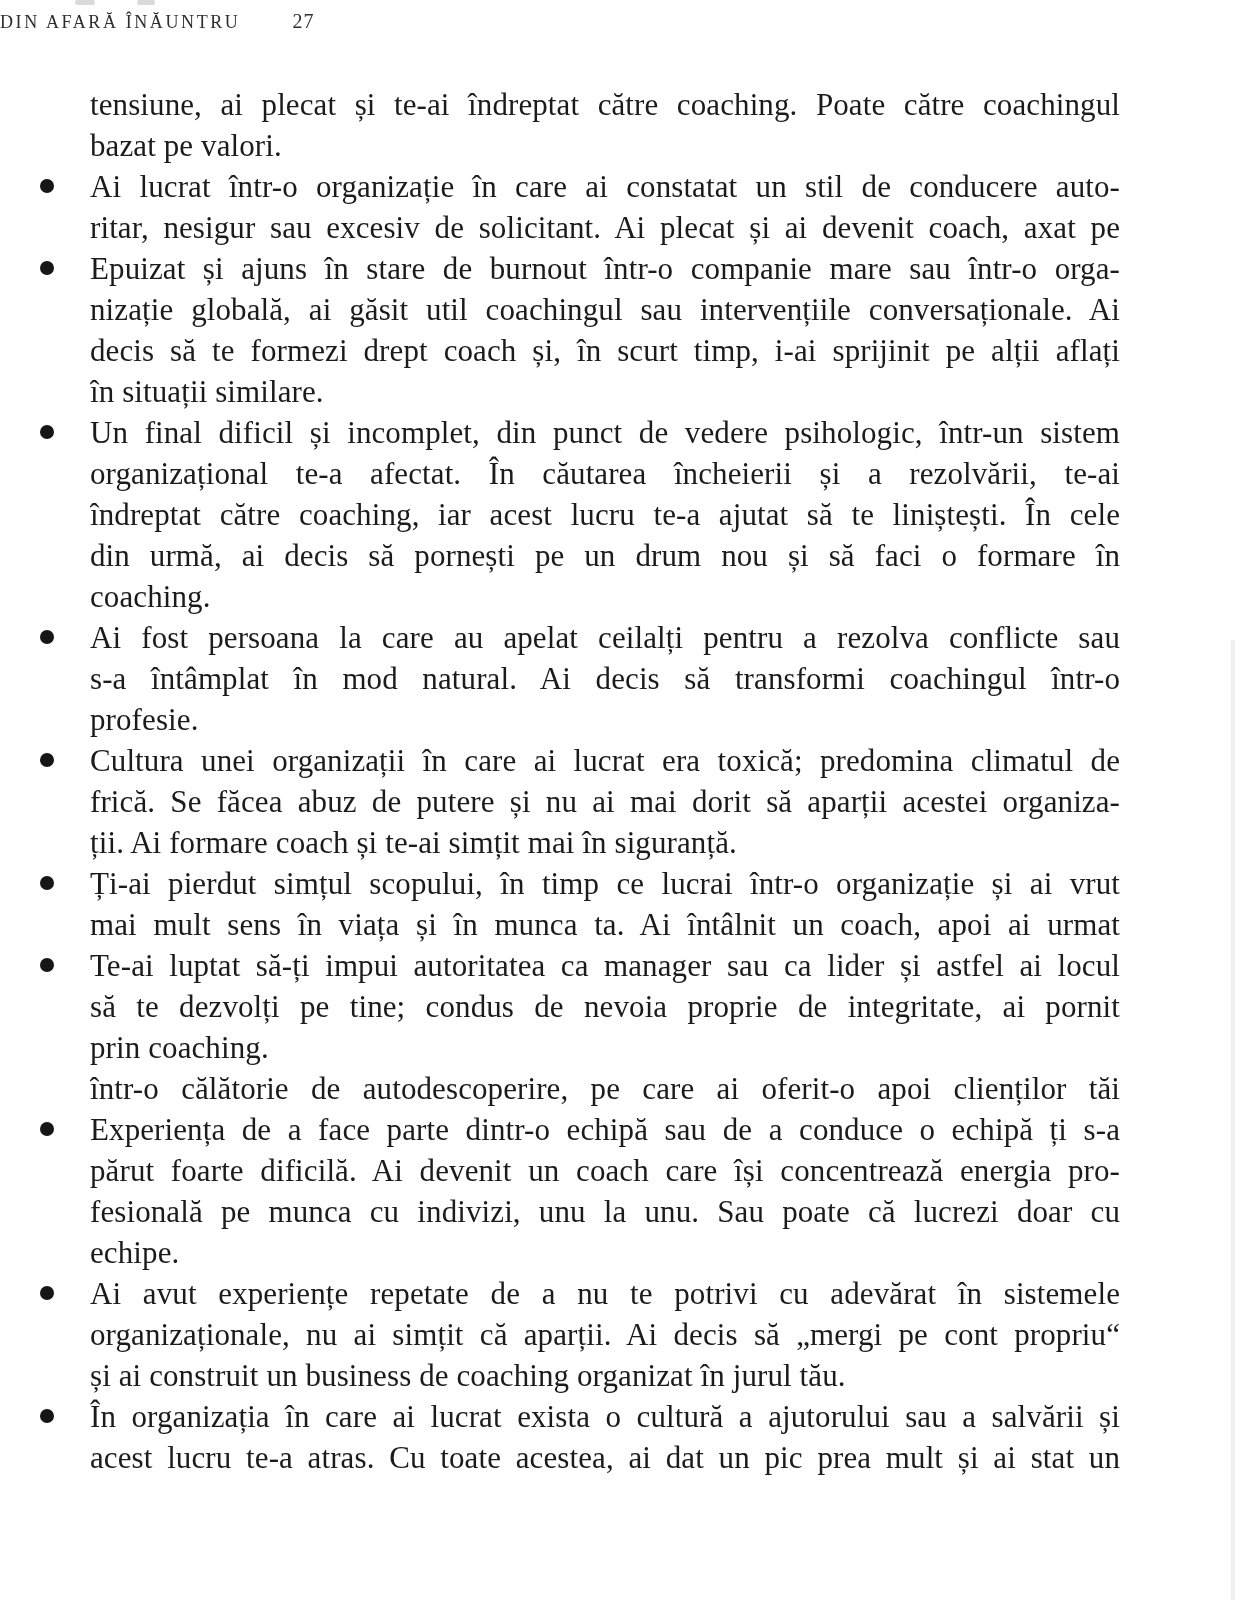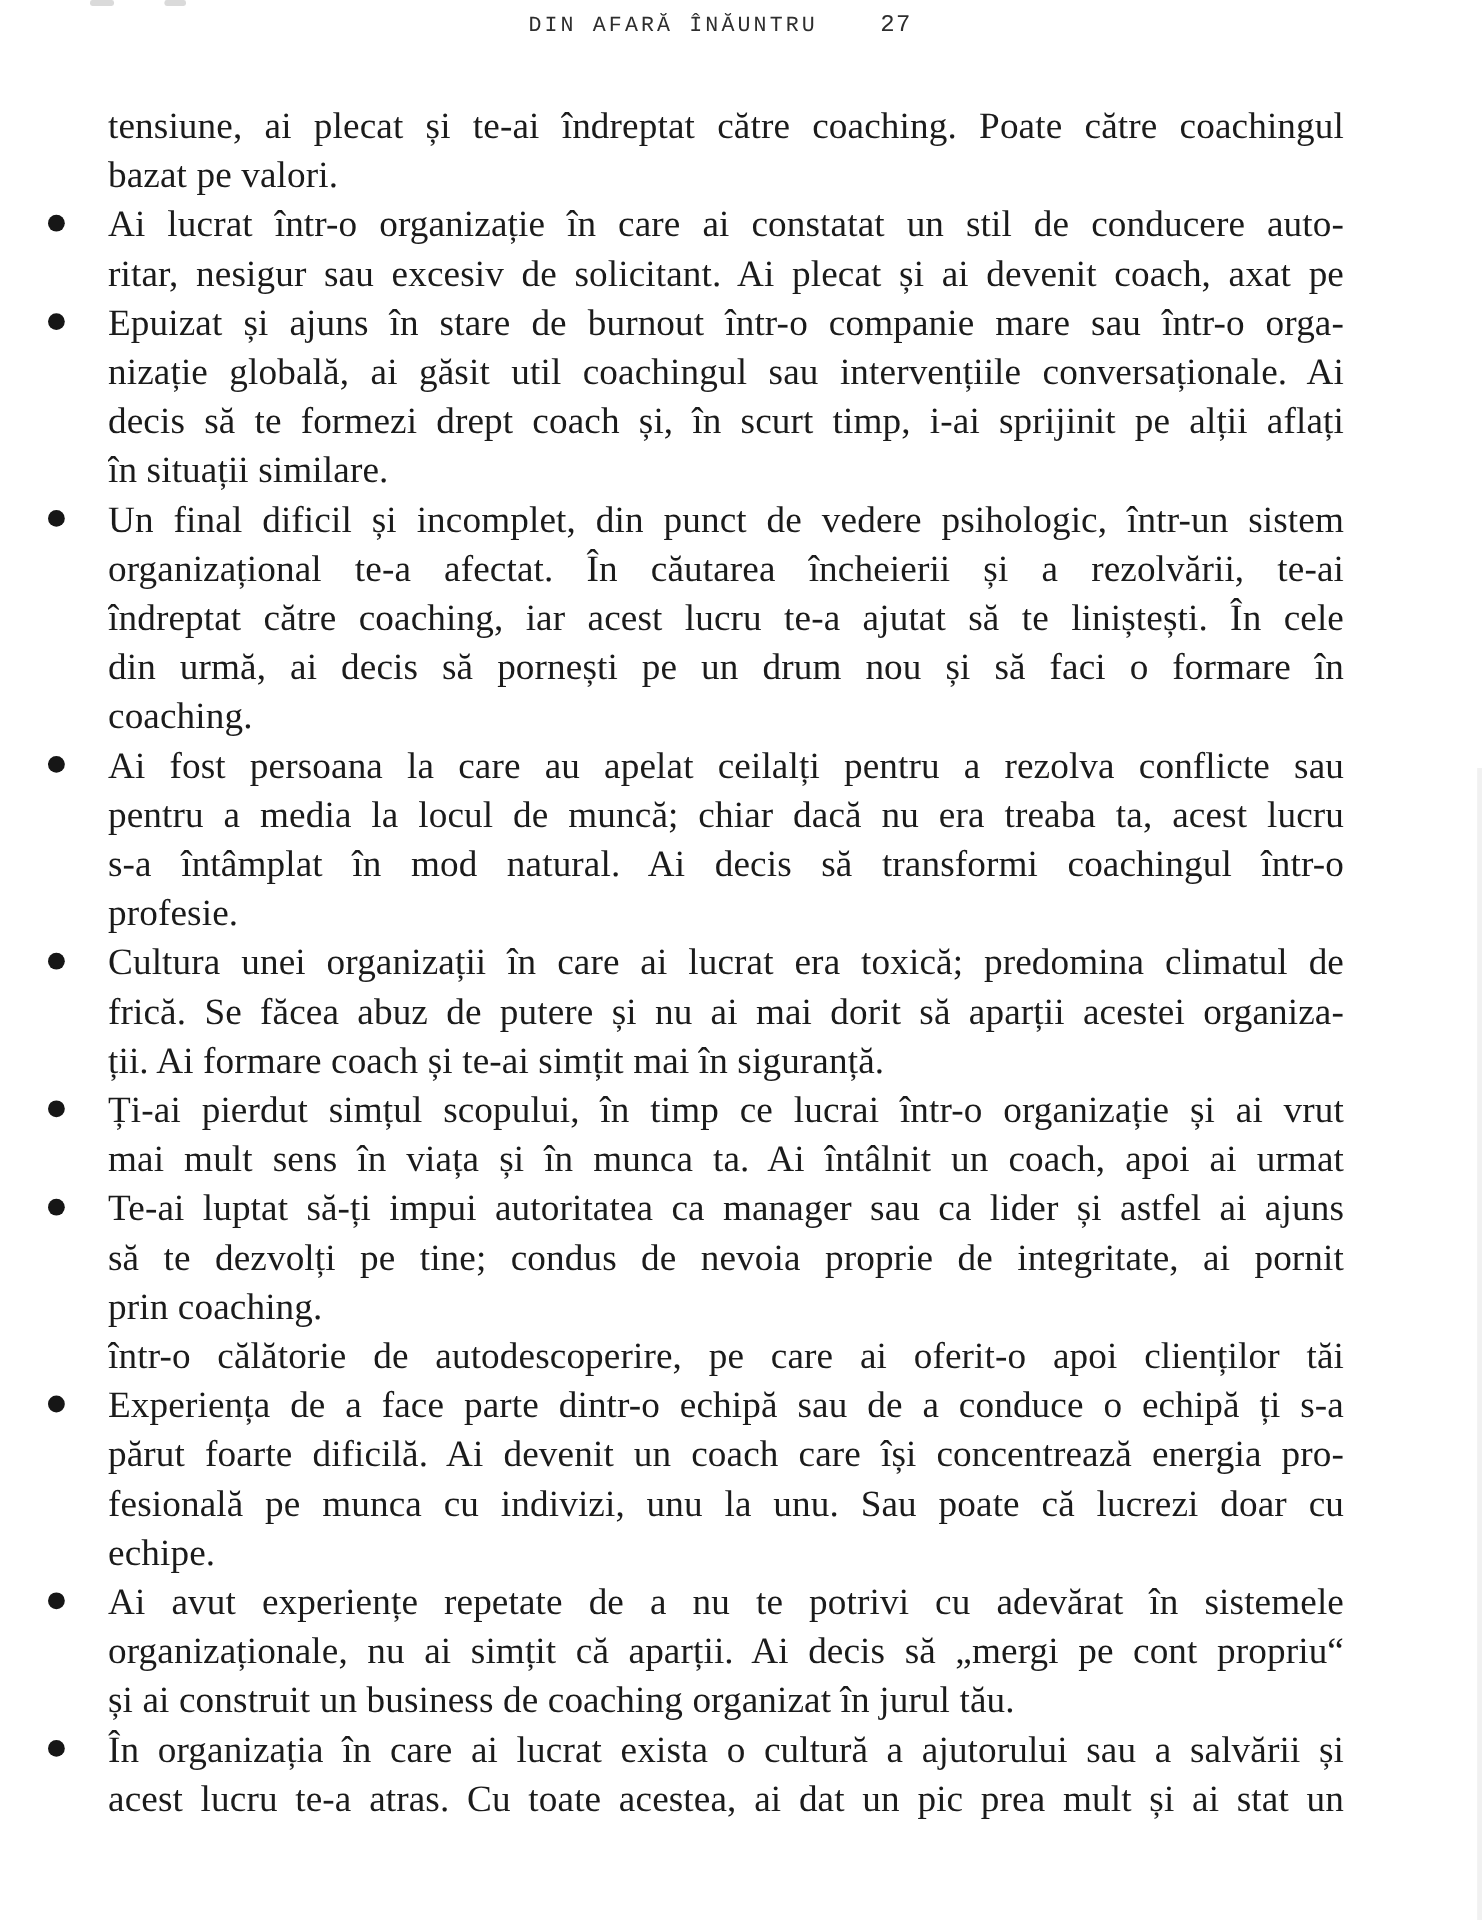--- a/index.html
+++ b/index.html
@@ -11,22 +11,22 @@
     overflow: hidden;
     font-family: "Liberation Serif", serif;
     color: var(--text, #1b1b1b);
   }
   
   .running-header {
     position: absolute;
     top: 10px;
     left: 0;
     right: 36px;
-    text-align: center;
-    font-family: Liberation Mono, monospace;
+    text-align: left;
+    font-family: Liberation Serif, serif;
     color: var(--header-text, #2e2e2e);
     white-space: nowrap;
   }
   .htitle {
     font-size: 18px;
     letter-spacing: 2.6px;
     font-weight: 500;
   }
   .pnum {
     font-size: 20px;
@@ -124,41 +124,40 @@
         <div class="ln">Un final dificil și incomplet, din punct de vedere psihologic, într-un sistem</div>
         <div class="ln">organizațional te-a afectat. În căutarea încheierii și a rezolvării, te-ai</div>
         <div class="ln">îndreptat către coaching, iar acest lucru te-a ajutat să te liniștești. În cele</div>
         <div class="ln">din urmă, ai decis să pornești pe un drum nou și să faci o formare în</div>
         <div class="ln last">coaching.</div>
       </li>
 
       <li class="bullet-item">
         <span class="marker"></span>
         <div class="ln">Ai fost persoana la care au apelat ceilalți pentru a rezolva conflicte sau</div>
-        <div class="ln">pentru a media la locul de muncă; chiar dacă nu era treaba ta, acest lucru</div>
         <div class="ln">s-a întâmplat în mod natural. Ai decis să transformi coachingul într-o</div>
         <div class="ln last">profesie.</div>
       </li>
 
       <li class="bullet-item">
         <span class="marker"></span>
         <div class="ln">Cultura unei organizații în care ai lucrat era toxică; predomina climatul de</div>
         <div class="ln">frică. Se făcea abuz de putere și nu ai mai dorit să aparții acestei organiza-</div>
         <div class="ln last">ții. Ai formare coach și te-ai simțit mai în siguranță.</div>
       </li>
 
       <li class="bullet-item">
         <span class="marker"></span>
         <div class="ln">Ți-ai pierdut simțul scopului, în timp ce lucrai într-o organizație și ai vrut</div>
         <div class="ln">mai mult sens în viața și în munca ta. Ai întâlnit un coach, apoi ai urmat</div>
       </li>
 
       <li class="bullet-item">
         <span class="marker"></span>
-        <div class="ln">Te-ai luptat să-ți impui autoritatea ca manager sau ca lider și astfel ai ajuns</div>
+        <div class="ln">Te-ai luptat să-ți impui autoritatea ca manager sau ca lider și astfel ai locul</div>
         <div class="ln">să te dezvolți pe tine; condus de nevoia proprie de integritate, ai pornit</div>
         <div class="ln last">prin coaching.</div>
         <div class="ln">într-o călătorie de autodescoperire, pe care ai oferit-o apoi clienților tăi</div>
       </li>
 
       <li class="bullet-item">
         <span class="marker"></span>
         <div class="ln">Experiența de a face parte dintr-o echipă sau de a conduce o echipă ți s-a</div>
         <div class="ln">părut foarte dificilă. Ai devenit un coach care își concentrează energia pro-</div>
         <div class="ln">fesională pe munca cu indivizi, unu la unu. Sau poate că lucrezi doar cu</div>

